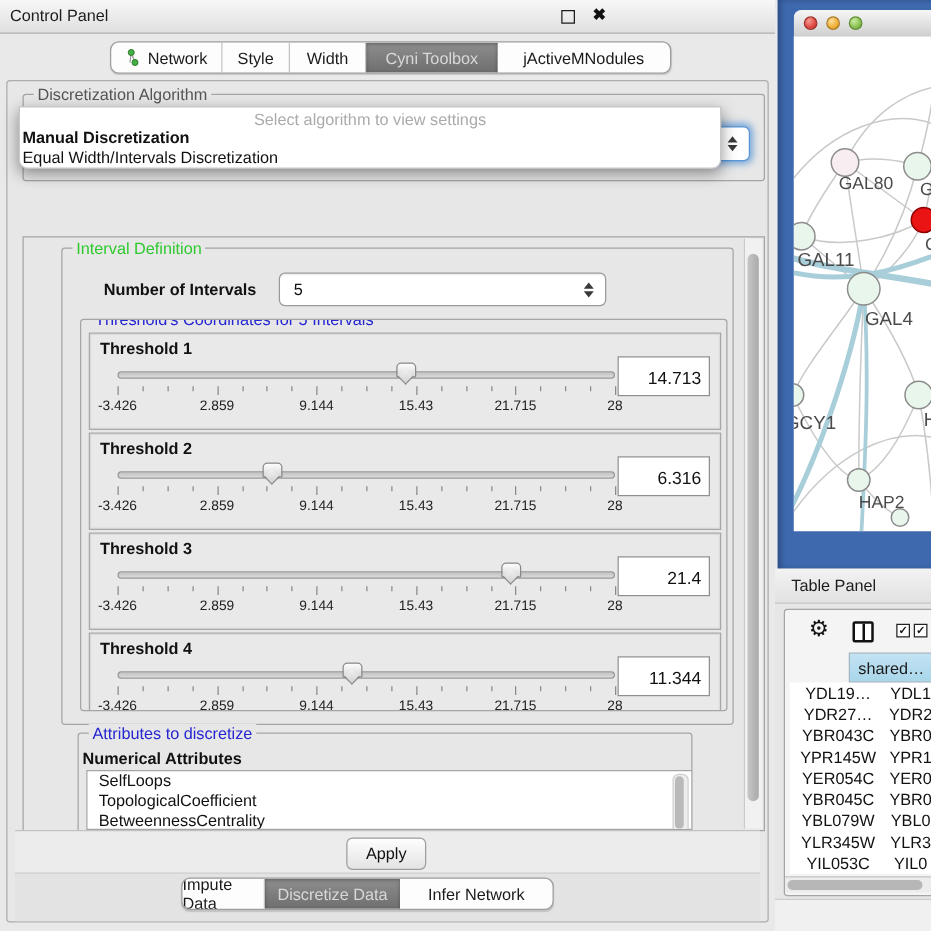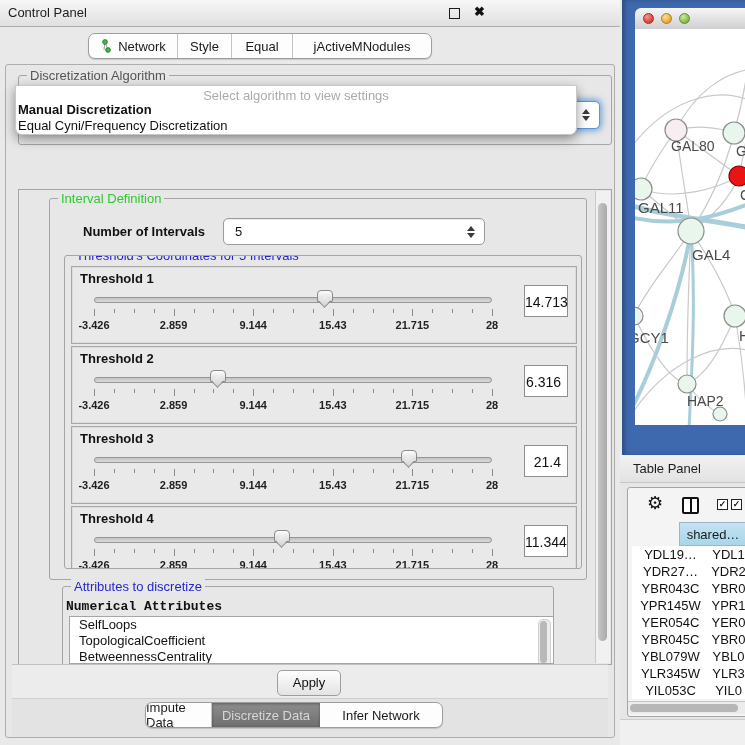--- a/index.html
+++ b/index.html
@@ -65,22 +65,22 @@
   .track{position:absolute;left:0;right:0;top:4px;height:4px;border:1px solid #969696;border-radius:3px;
     background:linear-gradient(#C2C2C2,#DADADA);}
   .thumb-sl{position:absolute;top:-3px;width:14px;height:10px;margin-left:-7px;
     background:linear-gradient(#FDFDFD,#D8D8D8);border:1px solid #8A8A8A;border-radius:4px 4px 1px 1px;}
   .thumb-sl::after{content:'';position:absolute;left:2px;top:6px;width:8px;height:8px;
     background:linear-gradient(135deg,#F2F2F2,#D2D2D2);border-right:1px solid #8A8A8A;
     border-bottom:1px solid #8A8A8A;transform:rotate(45deg);}
   .tick{position:absolute;width:1px;background:#8A8A8A;top:16px;}
   .tick.minor{height:4px;}
   .tick.major{height:7px;}
-  .tick-label{position:absolute;top:26px;transform:translateX(-50%);font-size:11px;font-weight:bold;color:#222;white-space:nowrap;}
-  .th-value{position:absolute;right:8px;top:18px;width:44px;height:32px;background:#fff;border:1px solid #8F8F8F;
+  .tick-label{position:absolute;top:26px;transform:translateX(-50%);font-size:11px;font-weight:normal;color:#222;white-space:nowrap;}
+  .th-value{position:absolute;right:8px;top:18px;width:74px;height:32px;background:#fff;border:1px solid #8F8F8F;
     font-size:14px;color:#111;text-align:right;line-height:32px;padding-right:6px;box-sizing:border-box;}
 
   
   #attr-list{left:50px;top:426px;width:483px;height:46px;background:#fff;border:1px solid #A5A5A5;overflow:hidden;}
   .attr-item{font-size:13px;color:#111;padding-left:9px;height:16px;line-height:16px;}
   #attr-scroll{position:absolute;right:2px;top:2px;width:11px;height:60px;background:#EDEDED;border:1px solid #CFCFCF;border-radius:5px;}
   #attr-scroll .thumb{position:absolute;left:1px;top:1px;width:7px;height:42px;border-radius:4px;background:#B9B9B9;}
 
   
   #action-bar{left:6px;top:599px;width:596px;height:34px;background:#ECECEC;border-top:1px solid #C2C2C2;}
@@ -146,21 +146,24 @@
         <line x1="5" y1="3" x2="4" y2="11" stroke="#9C9C9C" stroke-width="1"></line>
         <circle cx="5" cy="3" r="2.4" fill="#45B045" stroke="#2C7A2C" stroke-width="0.8"></circle>
         <circle cx="8" cy="11" r="2.4" fill="#45B045" stroke="#2C7A2C" stroke-width="0.8"></circle>
       </svg>
       <span>Network</span>
     </div>
     <div class="seg" style="width:54px">
       <span>Style</span>
     </div>
     <div class="seg" style="width:61px">
-      <span>Equal</span>
+      <span>Width</span>
+    </div>
+    <div class="seg sel" style="width:105px">
+      <span>Cyni Toolbox</span>
     </div>
     <div class="seg" style="width:138px">
       <span>jActiveMNodules</span>
     </div>
   </div>
 
 <div class="abs" id="cp-outer">
 
   <div class="group" id="algo-group" style="left:12px;top:10px;width:592px;height:68px;">
     <span class="group-title gray-title">Discretization Algorithm</span>
@@ -330,21 +333,21 @@
                 <div class="thumb-sl" style="left:47%"></div>
               </div>
               <div class="th-value">11.344</div>
             </div>
           </div>
       </div>
     </div>
 
     <div class="group" style="left:43px;top:396px;width:490px;height:110px;background:#E7E7E7;">
       <span class="group-title blue-title">Attributes to discretize</span>
-      <span class="abs bold" style="left:3px;top:12px;font-size:13px;color:#111;font-family:Liberation Mono, monospace;">Numerical Attributes</span>
+      <span class="abs bold" style="left:3px;top:12px;font-size:13px;color:#111;">Numerical Attributes</span>
     </div>
     <div class="abs" id="attr-list">
       <div id="attr-items">
           <div class="attr-item">SelfLoops</div>
           <div class="attr-item">TopologicalCoefficient</div>
           <div class="attr-item">BetweennessCentrality</div>
         </div>
       <div id="attr-scroll">
           <div class="thumb"></div>
         </div>
@@ -369,21 +372,21 @@
       <span>Discretize Data</span>
     </div>
     <div class="seg" style="width:122px">
       <span>Infer Network</span>
     </div>
   </div>
 
 <div class="abs" id="algo-popup">
   <div class="ph">Select algorithm to view settings</div>
   <div class="opt b">Manual Discretization</div>
-  <div class="opt">Equal Cyni/Frequency Discretization</div>
+  <div class="opt">Equal Width/Intervals Discretization</div>
 </div>
 
 <div class="abs" id="net-frame">
   <div class="abs" id="net-titlebar">
     <span class="light red"></span>
     <span class="light yellow"></span>
     <span class="light green"></span>
   </div>
   <div class="abs" id="net-canvas">
     <svg id="net-svg" width="110" height="396" viewBox="0 0 110 396" xmlns="http://www.w3.org/2000/svg">

